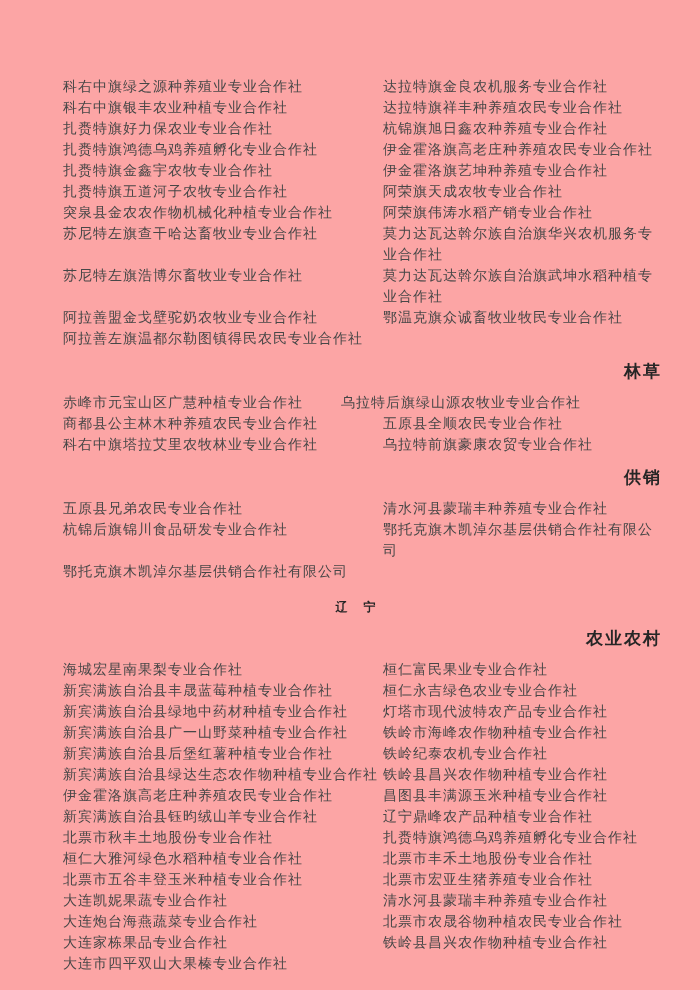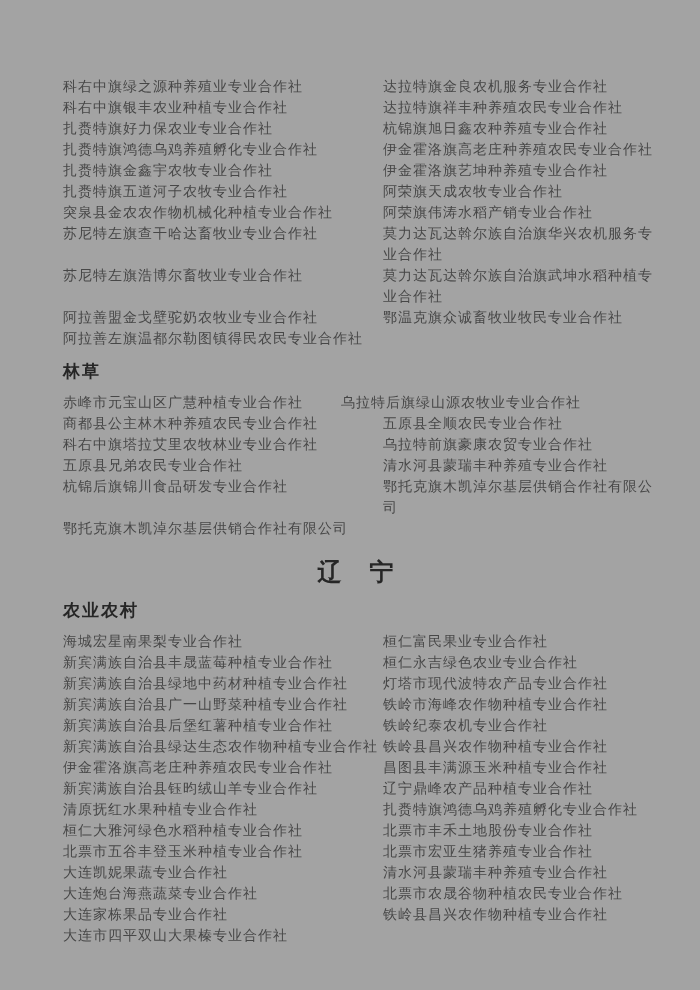--- a/index.html
+++ b/index.html
@@ -11,44 +11,45 @@
     width: 700px;
     height: 990px;
     font-family: "Liberation Serif", "DejaVu Serif", serif;
     overflow: hidden;
   }
   .page {
     box-sizing: border-box;
     width: 700px;
     height: 990px;
     padding: 76px 38px 0 63px;
-    background: #a3a3a3;
+    background: #fca5a5;
   }
   .coop-table { width: 100%; }
   .coop-row { display: flex; align-items: flex-start; }
   .coop-cell {
     font-size: 14px;
     line-height: 21px;
     letter-spacing: 1px;
     color: #474747;
     word-break: break-all;
   }
   .coop-cell.left  { width: 320px; flex: 0 0 320px; }
   .coop-cell.right { width: 278px; flex: 0 0 278px; }
   .section-header {
     margin: 11px 0 9px 0;
     font-size: 17px;
     font-weight: bold;
     letter-spacing: 2px;
     color: #262626;
+    text-align: right;
   }
   .province-header {
     margin: 17px 0 10px 0;
     text-align: center;
-    font-size: 24px;
+    font-size: 12px;
     font-weight: bold;
     letter-spacing: 2px;
     color: #262626;
     
     margin-left: -12px;
   }
 </style>
 </head>
 <body>
 
@@ -108,20 +109,21 @@
         </div>
         <div class="coop-row">
           <div class="coop-cell left">商都县公主林木种养殖农民专业合作社</div>
           <div class="coop-cell right">五原县全顺农民专业合作社</div>
         </div>
         <div class="coop-row">
           <div class="coop-cell left">科右中旗塔拉艾里农牧林业专业合作社</div>
           <div class="coop-cell right">乌拉特前旗豪康农贸专业合作社</div>
         </div>
       </div>
+      <h2 class="section-header">供销</h2>
       <div class="coop-table">
         <div class="coop-row">
           <div class="coop-cell left">五原县兄弟农民专业合作社</div>
           <div class="coop-cell right">清水河县蒙瑞丰种养殖专业合作社</div>
         </div>
         <div class="coop-row">
           <div class="coop-cell left">杭锦后旗锦川食品研发专业合作社</div>
           <div class="coop-cell right">鄂托克旗木凯淖尔基层供销合作社有限公司</div>
         </div>
         <div class="coop-row">
@@ -158,21 +160,21 @@
         </div>
         <div class="coop-row">
           <div class="coop-cell left">伊金霍洛旗高老庄种养殖农民专业合作社</div>
           <div class="coop-cell right">昌图县丰满源玉米种植专业合作社</div>
         </div>
         <div class="coop-row">
           <div class="coop-cell left">新宾满族自治县钰昀绒山羊专业合作社</div>
           <div class="coop-cell right">辽宁鼎峰农产品种植专业合作社</div>
         </div>
         <div class="coop-row">
-          <div class="coop-cell left">清原抚红水果种植专业合作社</div>
+          <div class="coop-cell left">北票市秋丰土地股份专业合作社</div>
           <div class="coop-cell right">扎赉特旗鸿德乌鸡养殖孵化专业合作社</div>
         </div>
         <div class="coop-row">
           <div class="coop-cell left">桓仁大雅河绿色水稻种植专业合作社</div>
           <div class="coop-cell right">北票市丰禾土地股份专业合作社</div>
         </div>
         <div class="coop-row">
           <div class="coop-cell left">北票市五谷丰登玉米种植专业合作社</div>
           <div class="coop-cell right">北票市宏亚生猪养殖专业合作社</div>
         </div>

